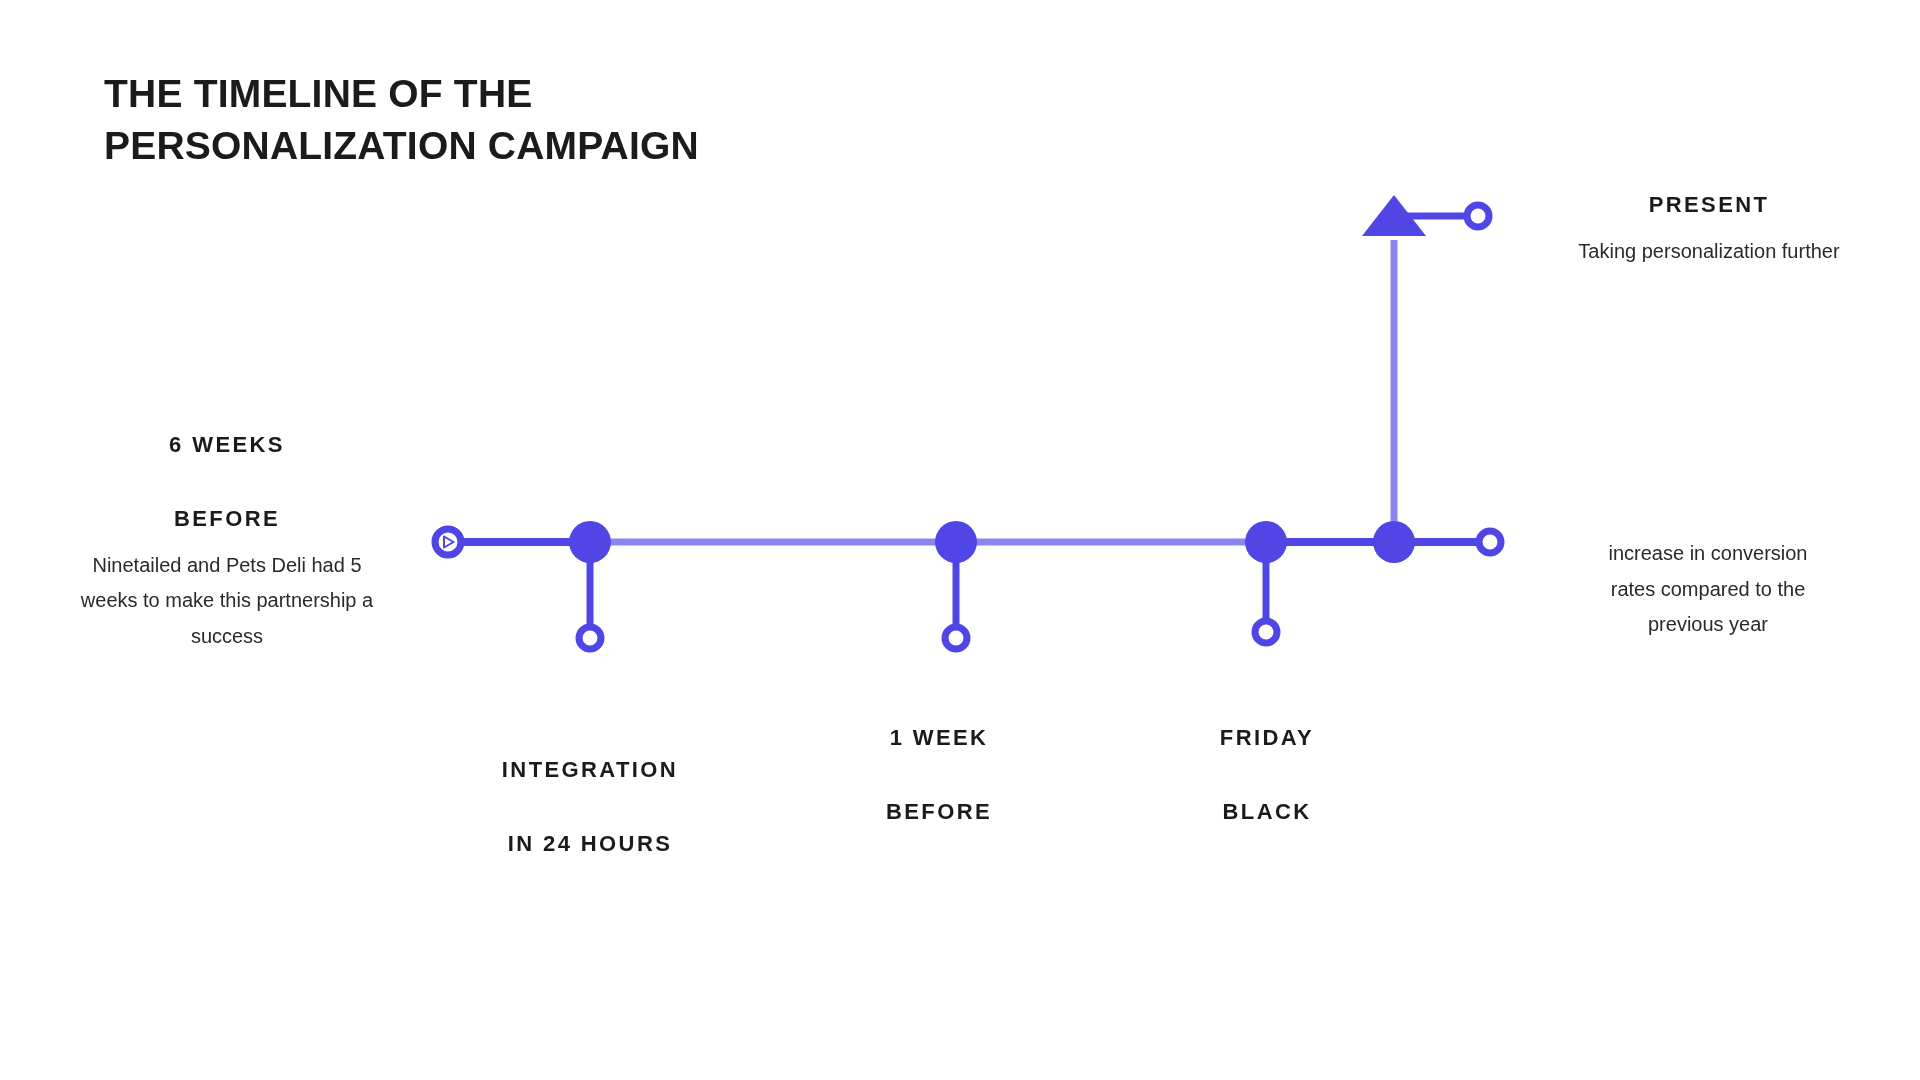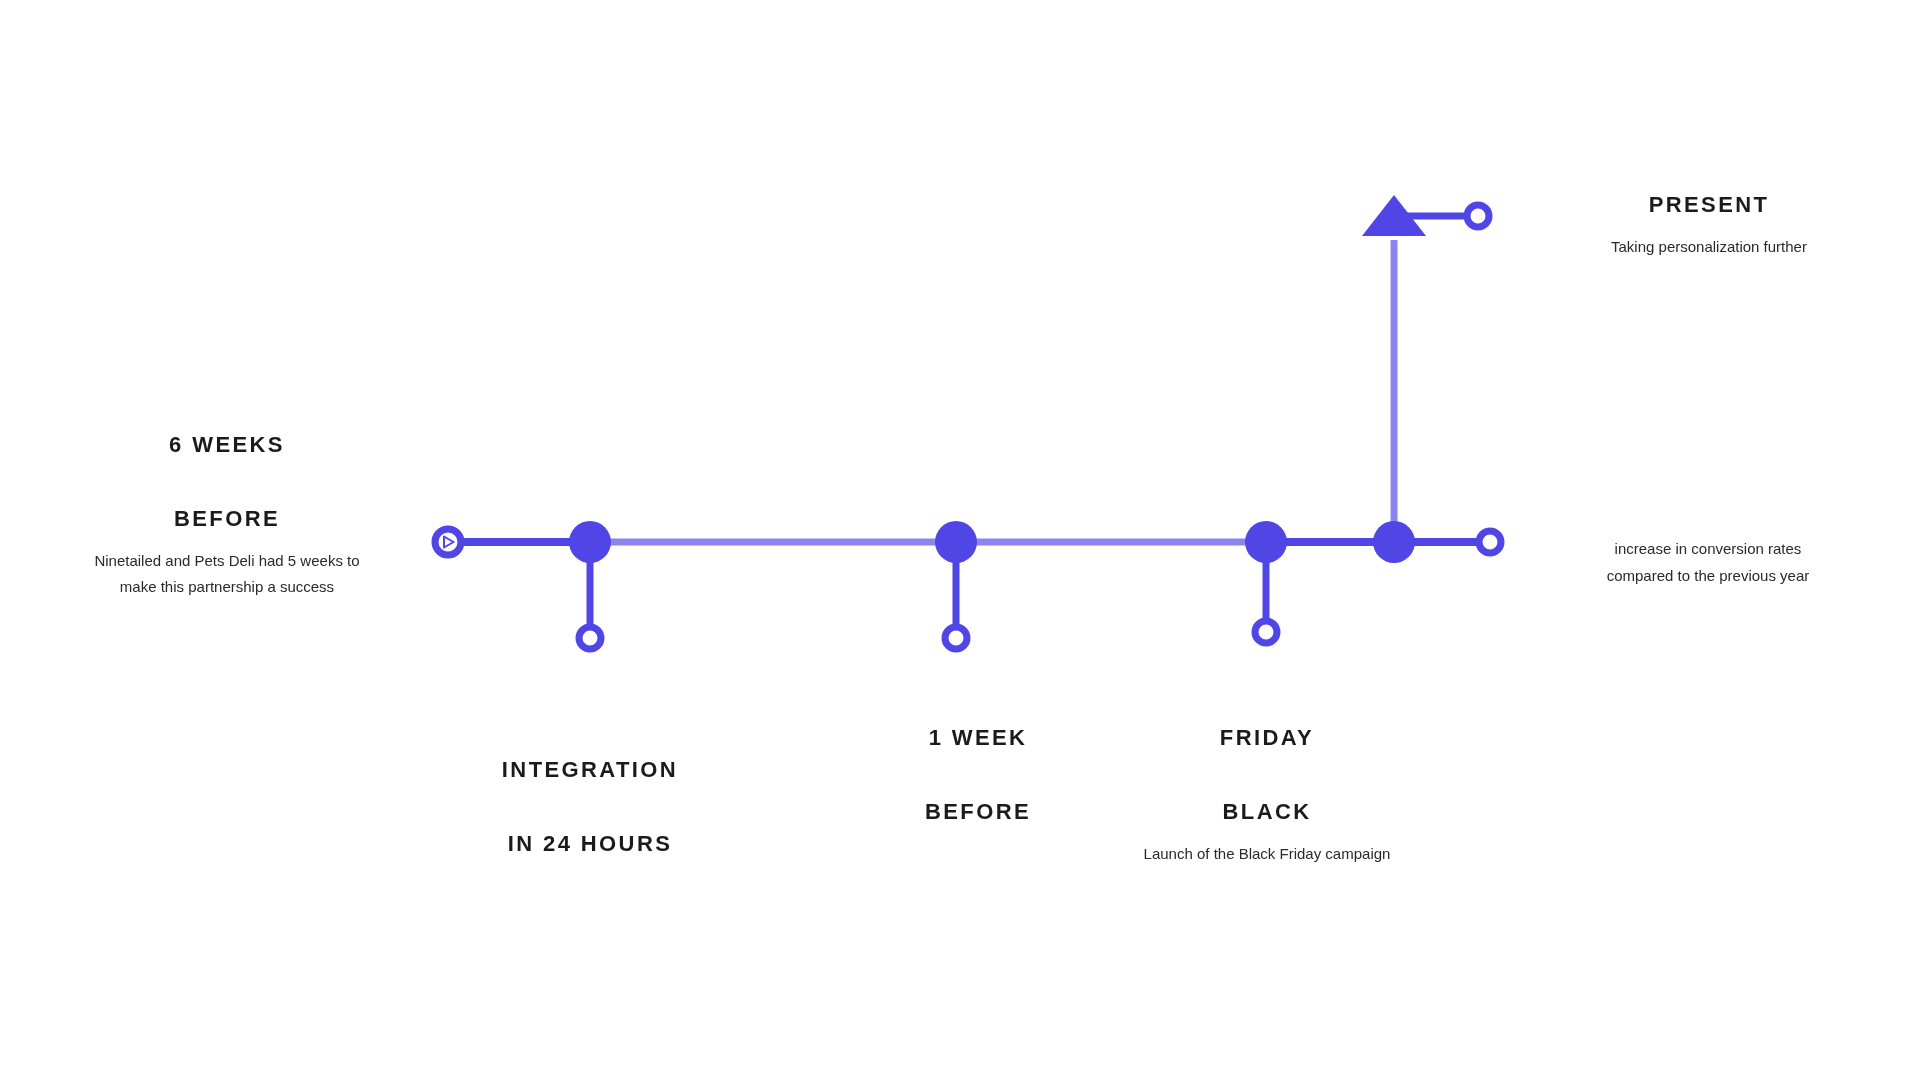--- a/index.html
+++ b/index.html
@@ -41,21 +41,21 @@
     font-size: 22px;
     font-weight: bold;
     letter-spacing: 2.4px;
     line-height: 1.9;
     color: #1b1b1b;
     text-transform: uppercase;
   }
   .block .heading .hl { display: block; margin-top: 32px; }
 
   .block .body {
-    font-size: 15px;
+    font-size: 20px;
     font-weight: normal;
     line-height: 1.78;
     color: #2a2a2a;
     margin-top: 8px;
   }
 
   .stat-value {
     font-size: 26px;
     font-weight: bold;
     color: #1b1b1b;
@@ -72,20 +72,24 @@
     height: 1080px;
     pointer-events: none;
   }
   #timeline-svg .hit { pointer-events: auto; }
 </style>
 </head>
 <body>
 
 <div id="canvas">
 
+  <div class="page-title">
+    <span class="tl">THE TIMELINE OF THE</span>
+    <span class="tl">PERSONALIZATION CAMPAIGN</span>
+  </div>
 
   <svg id="timeline-svg" viewBox="0 0 1920 1080" xmlns="http://www.w3.org/2000/svg">
 
     <line x1="448" y1="542" x2="1500" y2="542" stroke="#8B85F0" stroke-width="7" stroke-linecap="butt"></line>
 
     <line x1="452" y1="542" x2="590" y2="542" stroke="#4F46E5" stroke-width="8" stroke-linecap="butt"></line>
 
     <line x1="1266" y1="542" x2="1394" y2="542" stroke="#4F46E5" stroke-width="8" stroke-linecap="butt"></line>
 
     <line x1="1394" y1="542" x2="1482" y2="542" stroke="#4F46E5" stroke-width="8" stroke-linecap="butt"></line>
@@ -134,33 +138,32 @@
     <div class="body">Ninetailed and Pets Deli had 5 weeks to make this partnership a success</div>
   </div>
 
   <div class="block" style="left:415px; top:717px; width:350px;">
     <div class="heading">
       <span class="hl">INTEGRATION</span>
       <span class="hl">IN 24 HOURS</span>
     </div>
   </div>
 
-  <div class="block" style="left:848px; top:685px; width:260px;">
+  <div class="block" style="left:809px; top:685px; width:260px;">
     <div class="heading">
       <span class="hl">1 WEEK</span>
       <span class="hl">BEFORE</span>
     </div>
   </div>
 
   <div class="block" style="left:1140px; top:685px; width:254px;">
     <div class="heading">
       <span class="hl">FRIDAY</span>
       <span class="hl">BLACK</span>
     </div>
-    <div class="body">Launch of the Black Friday campaign</div>
   </div>
 
   <div class="block" style="left:1562px; top:152px; width:294px;">
     <div class="heading">
       <span class="hl">PRESENT</span>
     </div>
     <div class="body">Taking personalization further</div>
   </div>
 
   <div class="block" style="left:1598px; top:528px; width:220px;">

